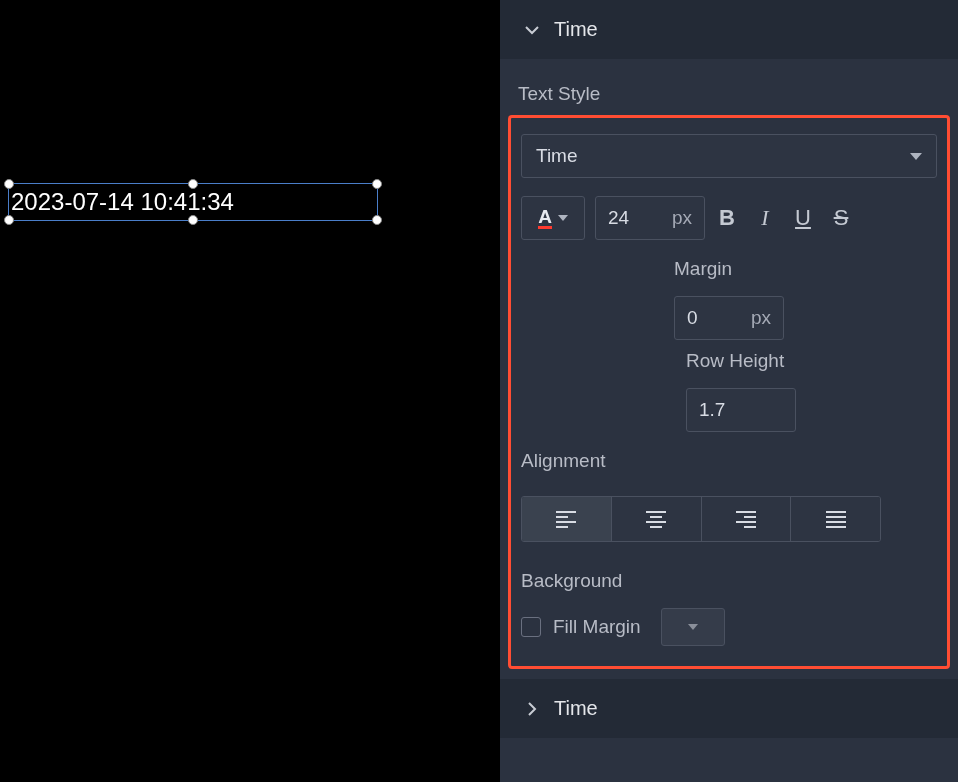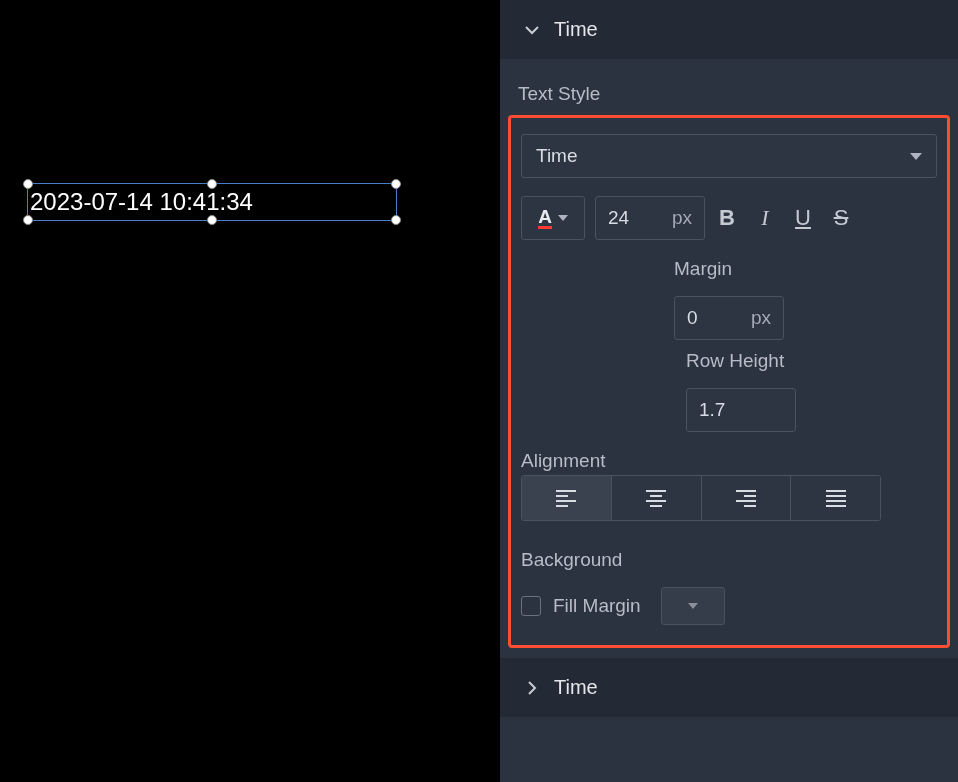--- a/index.html
+++ b/index.html
@@ -12,21 +12,21 @@
   display: flex;
 }
 .canvas-area {
   width: 500px;
   height: 782px;
   background: #000;
   position: relative;
 }
 .selected-element {
   position: absolute;
-  left: 27px;
+  left: 8px;
   top: 183px;
   width: 370px;
   height: 38px;
   border: 1px solid #4a7ec9;
 }
 .selected-element .text-content {
   color: #fff;
   font-size: 24px;
   padding: 4px 2px;
   white-space: nowrap;
@@ -341,21 +341,21 @@
         </div>
         <div class="col" style="flex:1;margin-left:24px">
           <div class="label-sm">Row Height</div>
           <div class="num-input">
             <span>1.7</span>
           </div>
         </div>
       </div>
 
 
-      <div class="label-sm" style="margin-bottom:3px">Alignment</div>
+      <div class="label-sm" style="margin-bottom:24px">Alignment</div>
       <div class="align-group" style="margin-bottom:28px">
         <div class="align-btn active">
           <svg viewBox="0 0 22 18">
               <path d="M1 2h20M1 7h12M1 12h20M1 17h12" stroke="#d8dce4" stroke-width="2"></path>
             </svg>
         </div>
         <div class="align-btn">
           <svg viewBox="0 0 22 18">
               <path d="M1 2h20M5 7h12M1 12h20M5 17h12" stroke="#d8dce4" stroke-width="2"></path>
             </svg>

